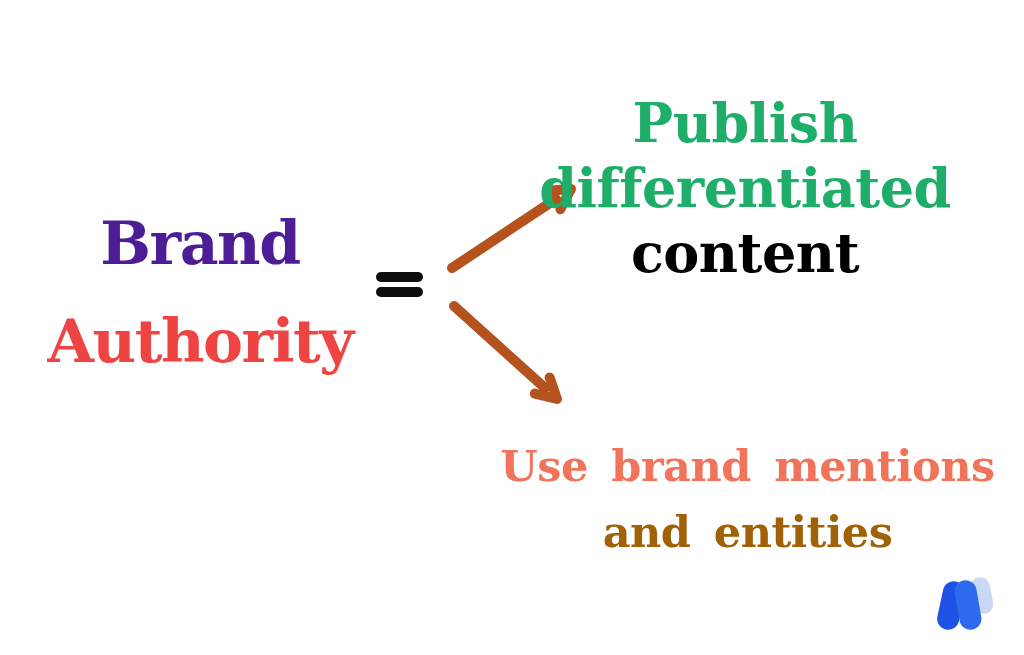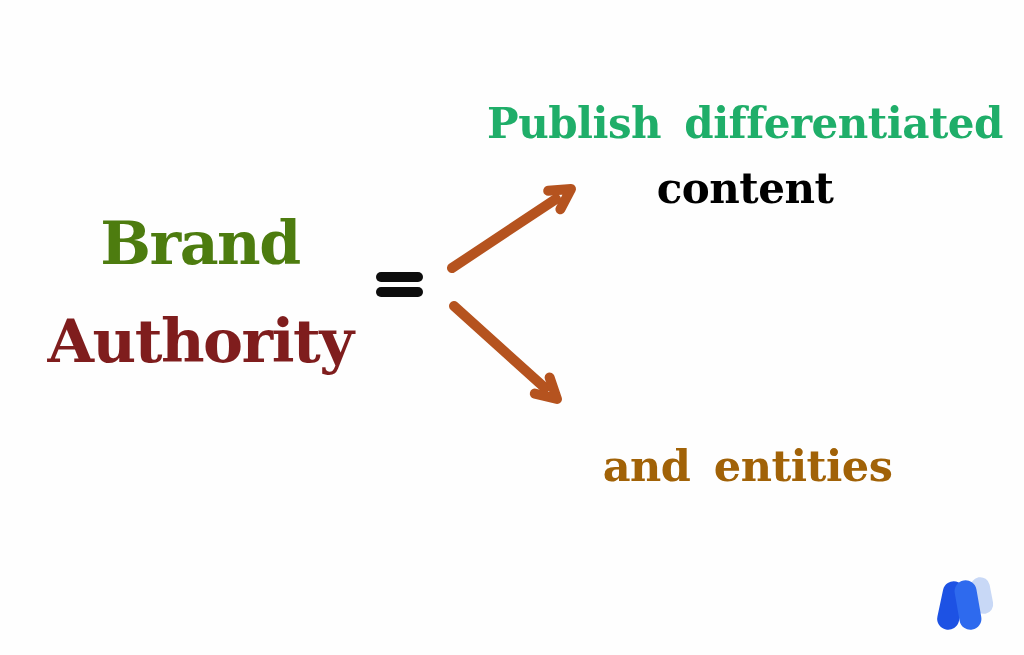--- a/index.html
+++ b/index.html
@@ -56,21 +56,21 @@
     position: absolute;
     text-align: center;
     font-weight: bold;
     word-spacing: 9px;
     letter-spacing: -0.5px;
   }
   .outcome-top {
     left: 480px;
     top: 91px;
     width: 530px;
-    font-size: 42px;
+    font-size: 54px;
     line-height: 65px;
   }
   .outcome-bottom {
     left: 480px;
     top: 433px;
     width: 535px;
     font-size: 43px;
     line-height: 66px;
   }
   
@@ -81,22 +81,22 @@
     width: 64px;
     height: 64px;
   }
 </style>
 </head>
 <body>
 
 <div class="canvas">
 
   <div class="subject">
-    <div style="color: #4d7c0f; text-align: center;">Brand</div>
-    <div style="color: #7f1d1d;">Authority</div>
+    <div style="color: #4c1d95; text-align: center;">Brand</div>
+    <div style="color: #ef4444;">Authority</div>
   </div>
 
   <div class="equals">
     <div class="bar" style="background: rgb(13, 13, 13);"></div>
     <div class="bar" style="background: rgb(13, 13, 13);"></div>
   </div>
 
   <svg class="arrows" viewBox="0 0 1024 655">
     <g fill="none" stroke-width="10" stroke-linecap="round" stroke-linejoin="round">
       <line x1="452" y1="268" x2="556" y2="199" stroke="#b5531f"></line>
@@ -107,20 +107,21 @@
       <polyline points="534.8,393.6 557,399 549.6,377.4" stroke="#b5531f"></polyline>
     </g>
   </svg>
 
   <div class="outcome outcome-top">
     <div style="color: rgb(31, 174, 105);">Publish differentiated</div>
     <div style="color: #000000;">content</div>
   </div>
 
   <div class="outcome outcome-bottom">
+    <div style="color: rgb(240, 115, 90);">Use brand mentions</div>
     <div style="color: #a16207;">and entities</div>
   </div>
 
   <svg class="logo" viewBox="0 0 64 64">
     <rect x="40.5" y="5" width="19" height="37" rx="9.5" transform="rotate(-11 50 23.5)" fill="#c8d8f6"></rect>
     <rect x="8" y="9" width="22" height="49" rx="11" transform="rotate(12 19 33.5)" fill="#1d52e4"></rect>
     <rect x="25" y="8" width="22" height="50" rx="11" transform="rotate(-10 36 33)" fill="#2e6aee"></rect>
   </svg>
 
 </div>

